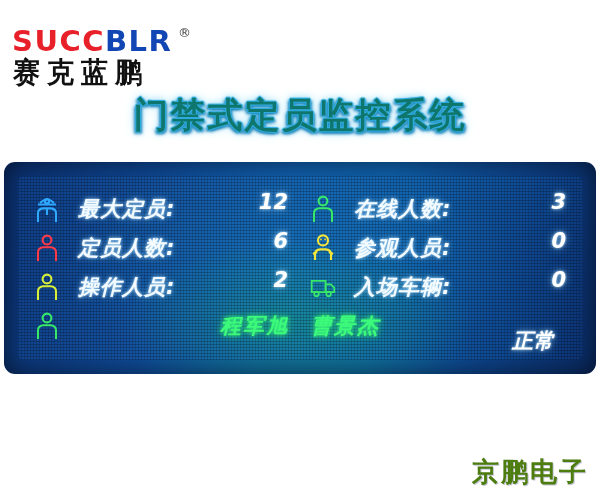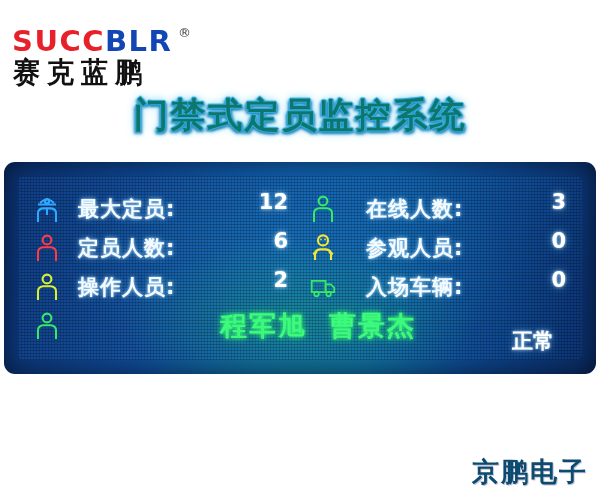--- a/index.html
+++ b/index.html
@@ -63,26 +63,26 @@
   }
   
   #led-grid{
     position:absolute;inset:0;border-radius:6px;pointer-events:none;
     background-image:
       repeating-linear-gradient(0deg, rgba(0,0,0,.22) 0 1px, rgba(0,0,0,0) 1px 3px),
       repeating-linear-gradient(90deg, rgba(0,0,0,.16) 0 1px, rgba(0,0,0,0) 1px 3px);
   }
 
   .led-rows{position:absolute;inset:0;}
-  .led-row{position:absolute;height:37px;left:0;right:0;}
+  .led-row{position:absolute;height:37px;left:0;right:0;font-style:italic;}
   .r1{top:14px;} .r2{top:53px;} .r3{top:92px;} .r4{top:131px;}
 
   .cell{position:absolute;height:37px;display:flex;align-items:center;}
   .cell-left{left:16px;}
-  .cell-right{left:292px;gap:12px;}
+  .cell-right{left:292px;}
 
   .led-icon{width:26px;height:30px;flex:0 0 26px;display:block;}
 
   .led-label{
     font-family:"DejaVu Sans","Liberation Sans",sans-serif;
     font-size:21px;font-weight:bold;color:#f4fbff;letter-spacing:1px;
     margin-left:18px;white-space:nowrap;
     text-shadow:0 0 3px rgba(190,230,255,.95),0 0 7px rgba(120,200,255,.6);
   }
   .led-value{
@@ -91,38 +91,38 @@
     font-size:21px;font-weight:bold;color:#ffffff;
     text-shadow:0 0 3px rgba(200,235,255,.95),0 0 8px rgba(130,205,255,.65);
     white-space:nowrap;
   }
   .val-left{left:214px;width:56px;text-align:right;}
   .val-right{left:492px;width:56px;text-align:right;}
 
   .led-names{
     position:absolute;left:202px;top:0;height:37px;display:flex;align-items:center;
     font-family:"DejaVu Sans","Liberation Sans",sans-serif;
-    font-size:27px;font-weight:bold;color:#3dfb7a;letter-spacing:2px;white-space:nowrap;
+    font-size:21px;font-weight:bold;color:#3dfb7a;letter-spacing:2px;white-space:nowrap;
     text-shadow:0 0 4px rgba(60,255,120,.95),0 0 9px rgba(40,230,100,.7);
   }
   .led-names span{margin-right:22px;}
   .led-status{
     position:absolute;left:470px;top:0;height:37px;width:66px;
     display:flex;align-items:center;justify-content:flex-end;
     font-family:"DejaVu Sans","Liberation Sans",sans-serif;
     font-size:21px;font-weight:bold;color:#ffffff;white-space:nowrap;
     text-shadow:0 0 3px rgba(200,235,255,.95),0 0 8px rgba(130,205,255,.65);
     margin-top:15px;
   }
 
   
   #footer-brand{
     position:absolute;right:12px;bottom:10px;
     font-family:"DejaVu Sans","Liberation Sans",sans-serif;
-    font-size:27px;font-weight:bold;color:#0c4a6e;letter-spacing:2px;
+    font-size:27px;font-weight:bold;color:#4d7c0f;letter-spacing:2px;
     white-space:nowrap;
     text-shadow:1px 1px 0 rgba(150,150,190,.55);
   }
 </style>
 </head>
 <body>
 
 <div id="brand">
   <div id="brand-latin">
     <span class="s1">SUCC</span><span class="s2">BLR</span>

